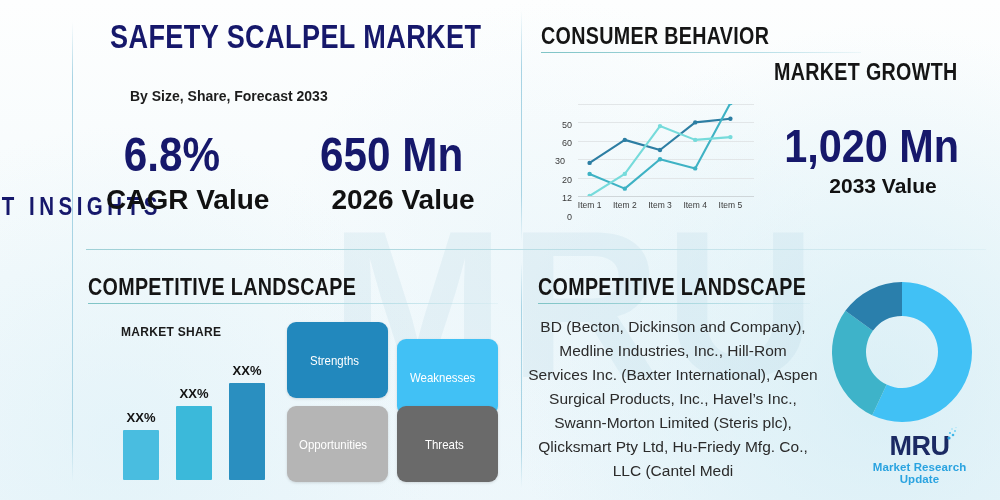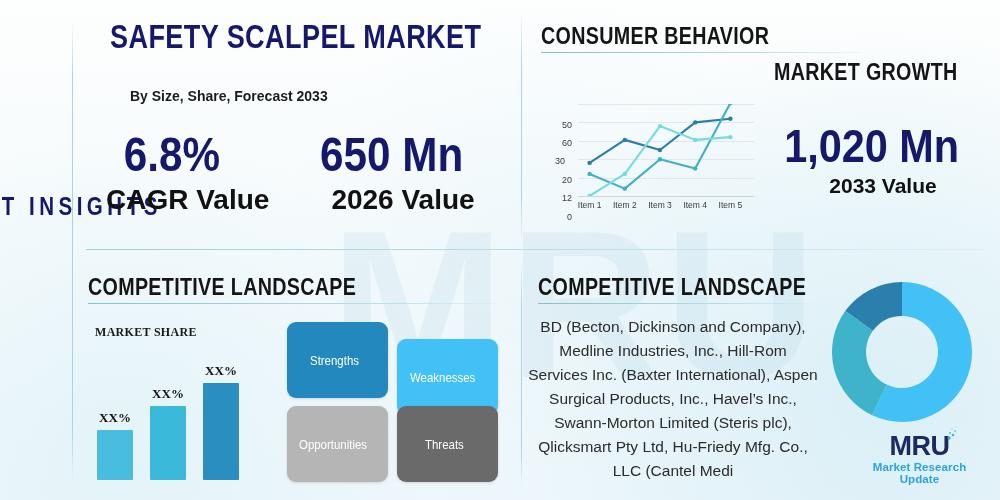--- a/index.html
+++ b/index.html
@@ -111,21 +111,21 @@
     font-size:9px;color:#3a3a3a;line-height:9px;margin-top:21px;
   }
   .lc-xlab{
     position:absolute;top:100px;font-size:8.5px;color:#3a3a3a;
     text-align:center;width:34px;
   }
   .lc-axis{position:absolute;left:30px;top:96px;width:176px;height:1px;background:#cfd6d9;}
   .lc-svg{position:absolute;left:30px;top:4px;}
 
   
-  .barchart{position:absolute;left:89px;top:325px;width:175px;height:155px;font-family:Liberation Serif, serif;}
+  .barchart{position:absolute;left:115px;top:325px;width:175px;height:155px;}
   .bc-title{
     position:absolute;left:6px;top:0;font-size:12px;font-weight:700;
     color:#1a1a1a;letter-spacing:.3px;white-space:nowrap;
   }
   .bar{position:absolute;bottom:0;width:36px;border-radius:1px;}
   .bar-lab{
     position:absolute;font-size:13px;font-weight:700;color:#121212;
     width:50px;text-align:center;
   }
 

